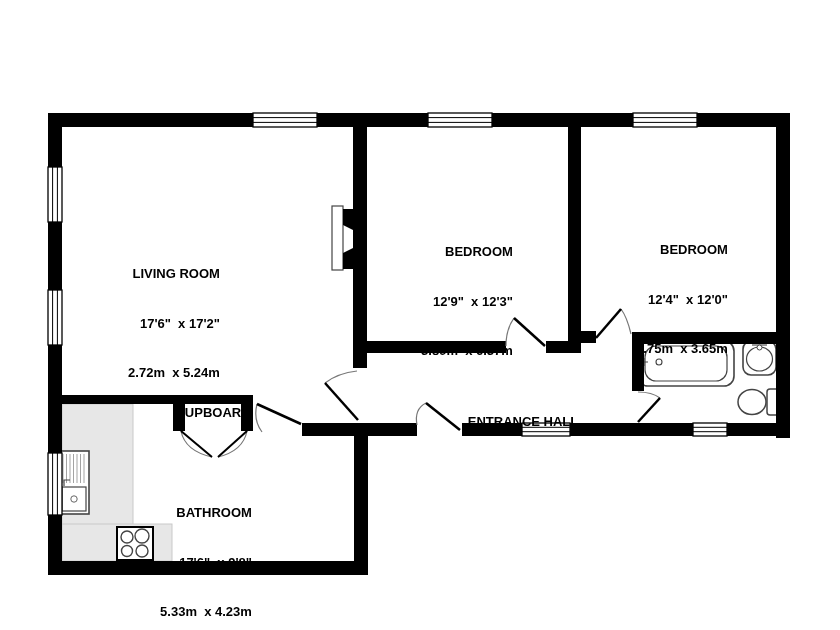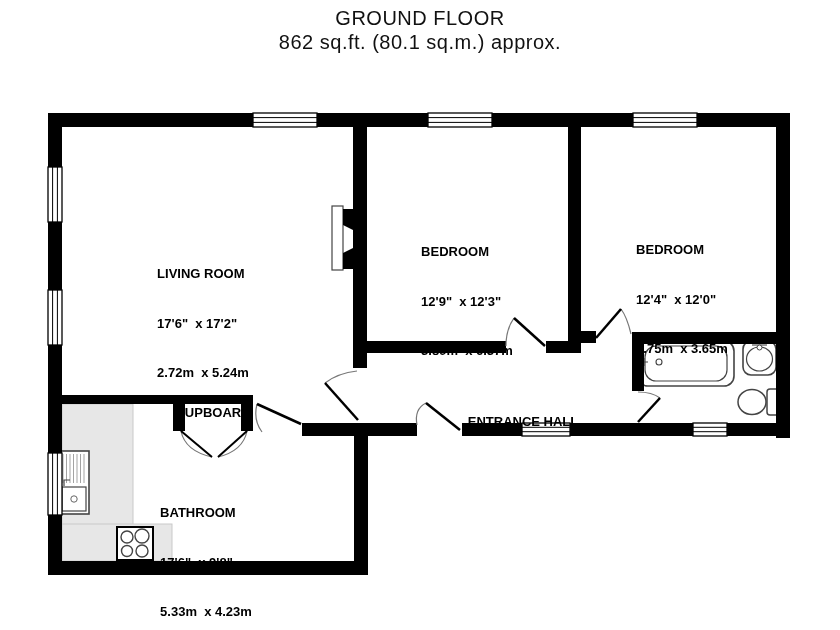--- a/index.html
+++ b/index.html
@@ -2,33 +2,29 @@
 <html><head>
 <meta charset="utf-8">
 <style>
   html,body{margin:0;padding:0;background:#ffffff;}
   .canvas{position:relative;width:840px;height:630px;background:#fff;overflow:hidden;
           font-family:"Liberation Sans", sans-serif;color:#111;}
   .title-block{position:absolute;top:6px;left:0;width:100%;text-align:center;}
   .title-line{font-size:20px;line-height:24px;font-weight:400;color:#111;letter-spacing:.5px;}
   svg{position:absolute;top:0;left:0;}
   .labels{position:absolute;top:0;left:0;width:840px;height:630px;pointer-events:none;}
-  .room-label{position:absolute;transform:translateX(-50%);text-align:left;
+  .room-label{position:absolute;transform:translateX(-50%);text-align:right;
               font-size:13px;font-weight:700;line-height:16.5px;white-space:pre;color:#000;}
   .svg-label{font-family:"Liberation Sans", sans-serif;font-size:13px;font-weight:700;}
 </style>
 </head>
 <body>
 
 <div class="canvas">
 
-  <div class="title-block">
-    <div class="title-line">GROUND FLOOR</div>
-    <div class="title-line">862 sq.ft. (80.1 sq.m.) approx.</div>
-  </div>
 
   <svg width="840" height="630" viewBox="0 0 840 630">
 
     <g>
       <rect x="62" y="404" width="71" height="157" fill="#e7e7e7" stroke="#c9c9c9" stroke-width="1"></rect>
       <rect x="62" y="524" width="110" height="37" fill="#e7e7e7" stroke="#c9c9c9" stroke-width="1"></rect>
     </g>
 
     <g fill="#ffffff" stroke="#444444">
       <rect x="59" y="451" width="30" height="63" stroke-width="1.6"></rect>
@@ -192,21 +188,21 @@
         <line x1="596" y1="338" x2="621" y2="309" stroke="#000000" stroke-width="2.5"></line>
       </g>
       <g>
         <path d="M 638 392 Q 652 392 660 398" stroke="#777777" stroke-width="1.2"></path>
         <line x1="638" y1="422" x2="660" y2="398" stroke="#000000" stroke-width="2.5"></line>
       </g>
     </g>
   </svg>
 
   <div class="labels">
-    <div class="room-label" style="left:203px;top:233px;">
+    <div class="room-label" style="left:174px;top:233px;">
       <div>LIVING ROOM</div>
       <div>17'6"  x 17'2"</div>
       <div>2.72m  x 5.24m</div>
     </div>
     <div class="room-label" style="left:467px;top:211px;">
       <div>BEDROOM</div>
       <div>12'9"  x 12'3"</div>
       <div>3.89m  x 6.37m</div>
     </div>
     <div class="room-label" style="left:682px;top:209px;">

